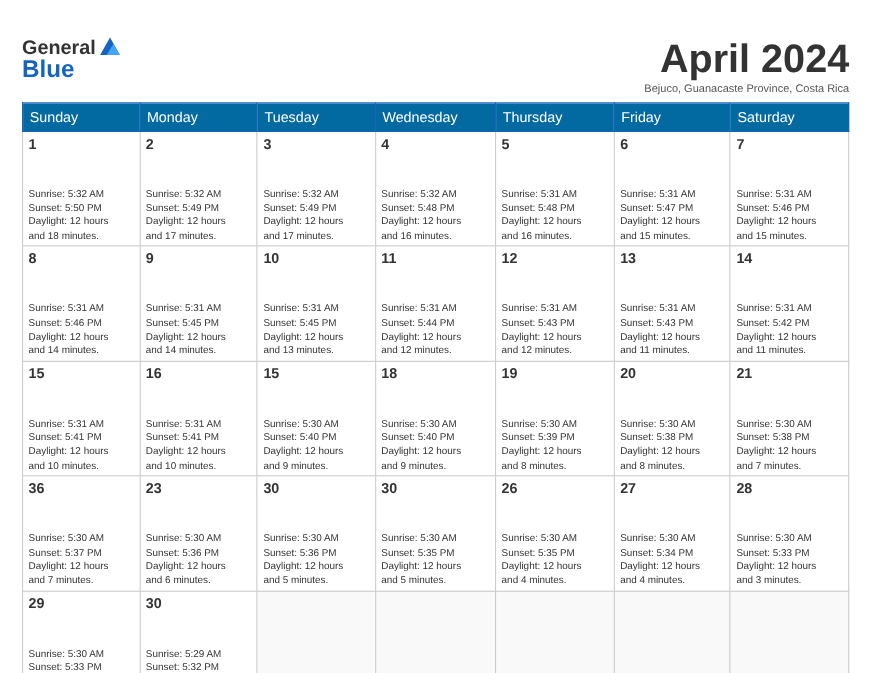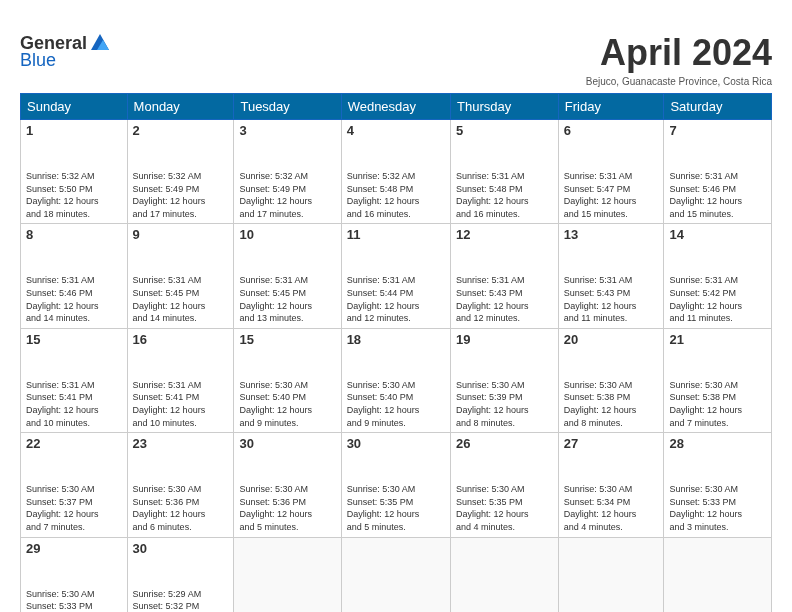--- a/index.html
+++ b/index.html
@@ -28,22 +28,22 @@
     .logo-text {
       display: flex;
       align-items: center;
     }
     .logo-general {
       font-size: 18px;
       font-weight: bold;
       color: #333;
     }
     .logo-blue {
-      font-size: 18px;
-      font-weight: normal;
+      font-size: 22px;
+      font-weight: bold;
       color: #1565C0;
     }
     .logo-icon {
       width: 22px;
       height: 22px;
       margin-left: 2px;
     }
     .title-area {
       text-align: right;
     }
@@ -279,21 +279,21 @@
           <td>
             <span class="day-number">21</span>
             <div class="day-info" style="white-space: pre-line;">Sunrise: 5:30 AM
 Sunset: 5:38 PM
 Daylight: 12 hours
 and 7 minutes.</div>
           </td>
         </tr>
         <tr>
           <td>
-            <span class="day-number">22</span>
+            <span class="day-number">36</span>
             <div class="day-info" style="white-space: pre-line;">Sunrise: 5:30 AM
 Sunset: 5:37 PM
 Daylight: 12 hours
 and 7 minutes.</div>
           </td>
           <td>
             <span class="day-number">23</span>
             <div class="day-info" style="white-space: pre-line;">Sunrise: 5:30 AM
 Sunset: 5:36 PM
 Daylight: 12 hours

